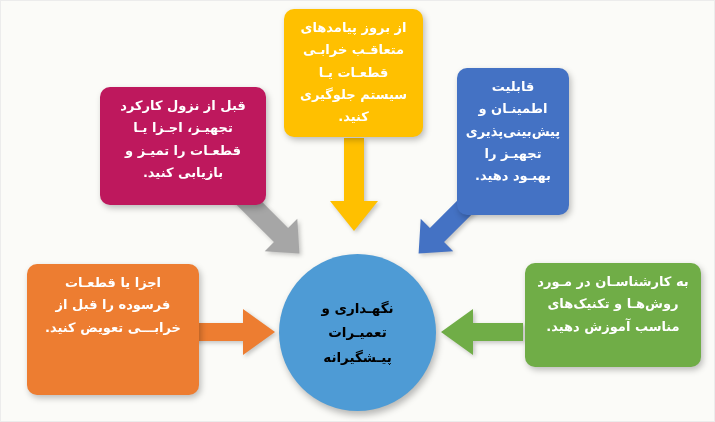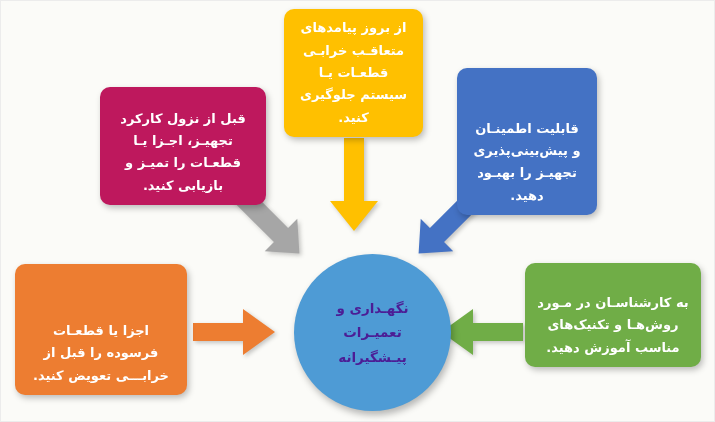--- a/index.html
+++ b/index.html
@@ -13,37 +13,37 @@
     box-sizing:border-box;
   }
   .box{
     position:absolute;
     border-radius:10px;
     color:#ffffff;
     font-weight:bold;
     font-size:13px;
     line-height:1.72;
     text-align:center;
-    display:flex;align-items:flex-end;justify-content:center;
+    display:flex;align-items:flex-start;justify-content:center;
     padding:8px 12px;
     box-sizing:border-box;
     direction:rtl;
     box-shadow:2px 3px 6px rgba(0,0,0,.25);
   }
   .box-yellow{left:283px;top:8px;width:139px;height:128px;background:#FFC000;}
   .box-gray{left:99px;top:86px;width:166px;height:118px;background:#be185d;}
-  .box-blue{left:456px;top:67px;width:140px;height:147px;background:#4472C4;}
-  .box-orange{left:14px;top:263px;width:172px;height:131px;background:#ED7D31;}
+  .box-blue{left:456px;top:67px;width:112px;height:147px;background:#4472C4;}
+  .box-orange{left:26px;top:263px;width:172px;height:131px;background:#ED7D31;}
   .box-green{left:524px;top:262px;width:176px;height:104px;background:#70AD47;}
   .circle{
     position:absolute;
-    left:293px;top:253px;width:157px;height:157px;
+    left:278px;top:253px;width:157px;height:157px;
     border-radius:50%;
     background:#4E9BD5;
-    color:#4c1d95;font-weight:bold;font-size:13.5px;line-height:1.8;
+    color:#000000;font-weight:bold;font-size:13.5px;line-height:1.8;
     display:flex;align-items:center;justify-content:center;
     text-align:center;direction:rtl;
     box-shadow:2px 4px 7px rgba(0,0,0,.28);
   }
   .circle .inner{width:104px;}
   .arrows{
     position:absolute;left:0;top:0;width:715px;height:422px;
     filter:drop-shadow(2px 2px 2px rgba(0,0,0,.22));
     pointer-events:none;
   }

